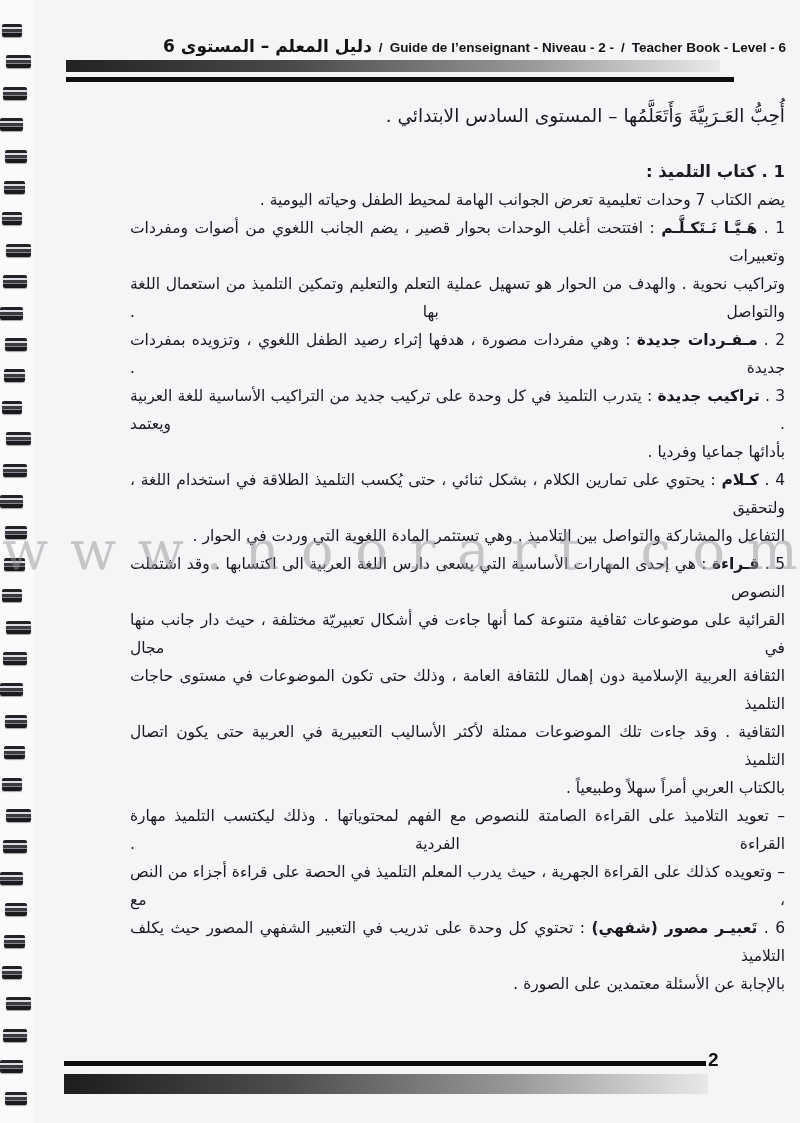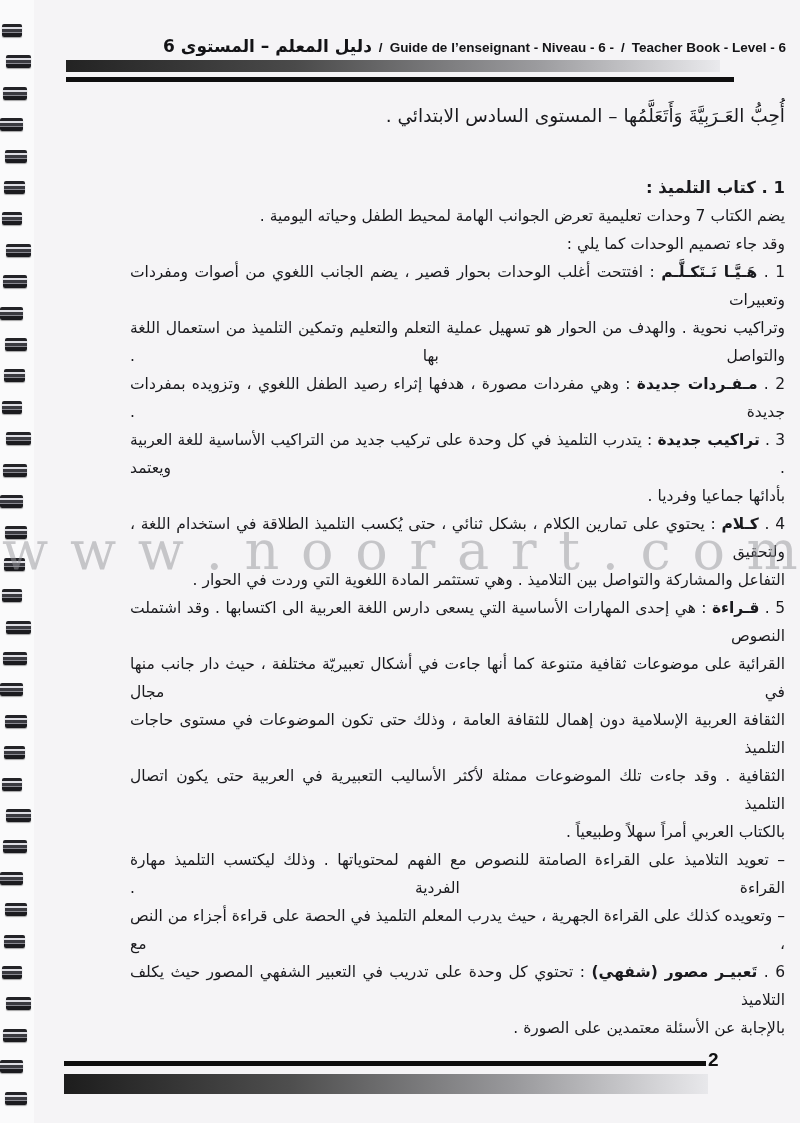--- a/index.html
+++ b/index.html
@@ -28,21 +28,21 @@
     position:absolute;left:0;top:524px;width:800px;box-sizing:border-box;padding:0 2px;
     display:flex;justify-content:space-between;z-index:6;pointer-events:none;
     font-family:"DejaVu Serif",serif;font-size:54px;line-height:1;color:#97979c;opacity:.5;
   }
   .content{
     position:absolute;left:130px;right:15px;top:100px;
     direction:rtl;text-align:right;color:#1a1a1e;
     font-size:15.5px;line-height:28px;z-index:2;
   }
   .line{min-height:28px;}
-  .title{font-size:18.5px;line-height:32px;margin-bottom:42px;text-align:right;}
+  .title{font-size:18.5px;line-height:32px;margin-bottom:26px;text-align:right;}
   .heading{font-weight:bold;font-size:16.5px;}
   .b{font-weight:bold;}
   .j{text-align:justify;text-align-last:justify;}
   .frule-solid{position:absolute;left:64px;top:1061px;width:642px;height:5px;background:#0e0e0e;}
   .fnum{position:absolute;left:708px;top:1049px;
     font-family:"Liberation Sans",sans-serif;font-weight:bold;font-size:19px;color:#111;}
   .frule-grad{position:absolute;left:64px;top:1074px;width:644px;height:20px;
     background:linear-gradient(90deg,#1d1d1d,#4e4e4e 35%,#99999c 70%,#d6d6d9 93%,#e8e8eb);}
 </style>
 </head>
@@ -81,21 +81,21 @@
     <div class="coil" style="top: 903.2px; left: 5px; width: 22px;"></div>
     <div class="coil" style="top: 934.6px; left: 4px; width: 21px;"></div>
     <div class="coil" style="top: 966px; left: 2px; width: 20px;"></div>
     <div class="coil" style="top: 997.4px; left: 6px; width: 25px;"></div>
     <div class="coil" style="top: 1028.8px; left: 3px; width: 24px;"></div>
     <div class="coil" style="top: 1060.2px; left: 0px; width: 23px;"></div>
     <div class="coil" style="top: 1091.6px; left: 5px; width: 22px;"></div>
   </div>
 
 <div class="header">
-  <span class="ar" dir="rtl">دليل المعلم – المستوى 6</span><span class="sep">/</span><span>Guide de l’enseignant - Niveau - 6 -</span><span class="sep">/</span><span>Teacher Book - Level - 6</span>
+  <span class="ar" dir="rtl">دليل المعلم – المستوى 6</span><span class="sep">/</span><span>Guide de l’enseignant - Niveau - 2 -</span><span class="sep">/</span><span>Teacher Book - Level - 6</span>
 </div>
 <div class="hrule-grad"></div>
 <div class="hrule-solid"></div>
 
 <div class="watermark" id="watermark" style="color: rgb(151, 151, 156);">
     <span>w</span>
     <span>w</span>
     <span>w</span>
     <span>.</span>
     <span>n</span>
@@ -108,21 +108,20 @@
     <span>.</span>
     <span>c</span>
     <span>o</span>
     <span>m</span>
   </div>
 
 <div class="content" id="content">
     <div class="line title"><span>أُحِبُّ العَـرَبِيَّةَ وَأَتَعَلَّمُها – المستوى السادس الابتدائي .</span></div>
     <div class="line heading"><span class="b">1 . كتاب التلميذ :</span></div>
     <div class="line"><span>يضم الكتاب 7 وحدات تعليمية تعرض الجوانب الهامة لمحيط الطفل وحياته اليومية .</span></div>
-    <div class="line"><span>وقد جاء تصميم الوحدات كما يلي :</span></div>
     <div class="line j"><span>1 . </span><span class="b">هَـيَّـا نَـتَكـلَّـم</span><span> : افتتحت أغلب الوحدات بحوار قصير ، يضم الجانب اللغوي من أصوات ومفردات وتعبيرات</span></div>
     <div class="line j"><span>وتراكيب نحوية . والهدف من الحوار هو تسهيل عملية التعلم والتعليم وتمكين التلميذ من استعمال اللغة والتواصل بها .</span></div>
     <div class="line j"><span>2 . </span><span class="b">مـفـردات جديدة</span><span> : وهي مفردات مصورة ، هدفها إثراء رصيد الطفل اللغوي ، وتزويده بمفردات جديدة .</span></div>
     <div class="line j"><span>3 . </span><span class="b">تراكيب جديدة</span><span> : يتدرب التلميذ في كل وحدة على تركيب جديد من التراكيب الأساسية للغة العربية . ويعتمد</span></div>
     <div class="line"><span>بأدائها جماعيا وفرديا .</span></div>
     <div class="line j"><span>4 . </span><span class="b">كـلام</span><span> : يحتوي على تمارين الكلام ، بشكل ثنائي ، حتى يُكسب التلميذ الطلاقة في استخدام اللغة ، ولتحقيق</span></div>
     <div class="line"><span>التفاعل والمشاركة والتواصل بين التلاميذ . وهي تستثمر المادة اللغوية التي وردت في الحوار .</span></div>
     <div class="line j"><span>5 . </span><span class="b">قـراءة</span><span> : هي إحدى المهارات الأساسية التي يسعى دارس اللغة العربية الى اكتسابها . وقد اشتملت النصوص</span></div>
     <div class="line j"><span>القرائية على موضوعات ثقافية متنوعة كما أنها جاءت في أشكال تعبيريّة مختلفة ، حيث دار جانب منها في مجال</span></div>
     <div class="line j"><span>الثقافة العربية الإسلامية دون إهمال للثقافة العامة ، وذلك حتى تكون الموضوعات في مستوى حاجات التلميذ</span></div>

